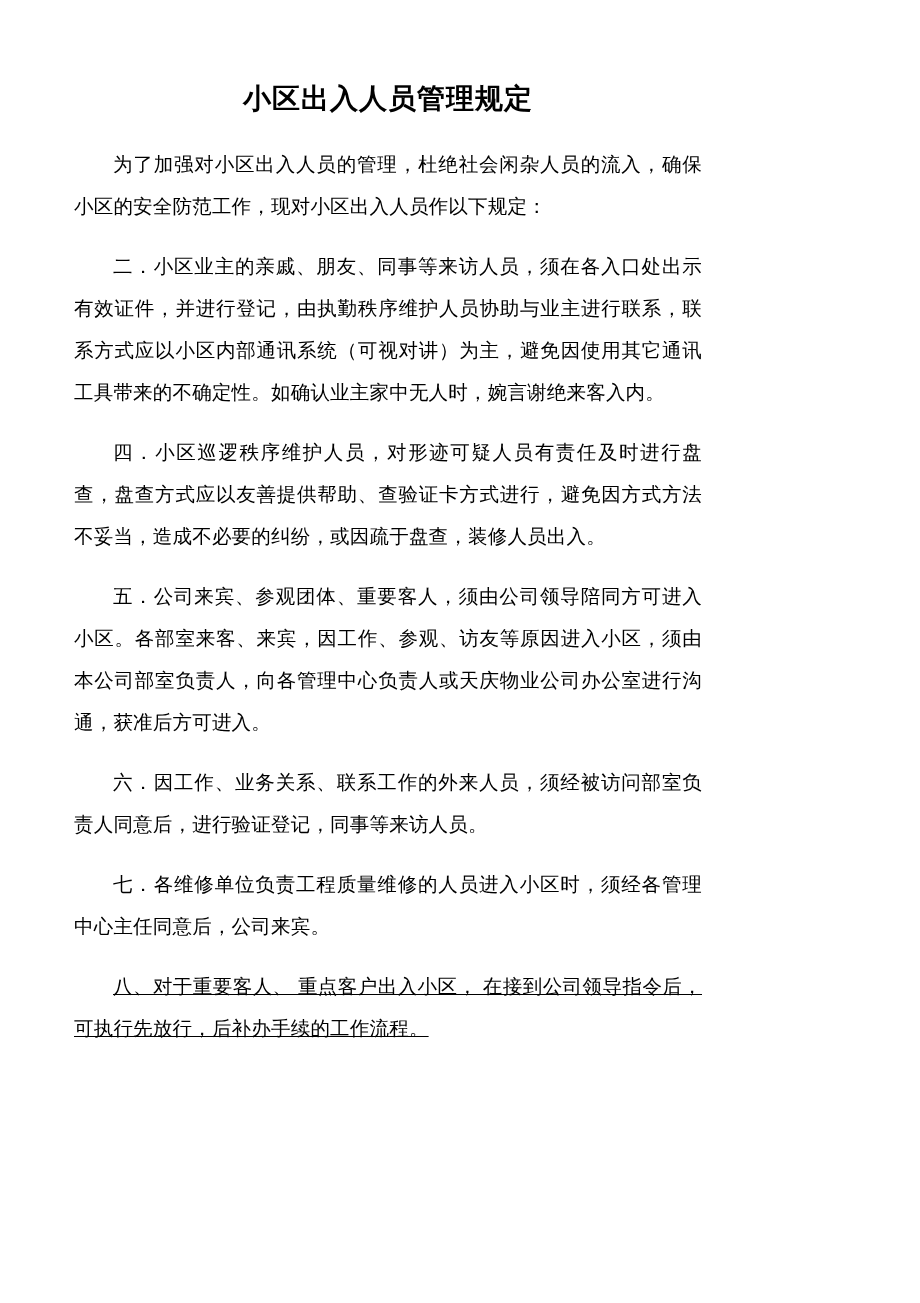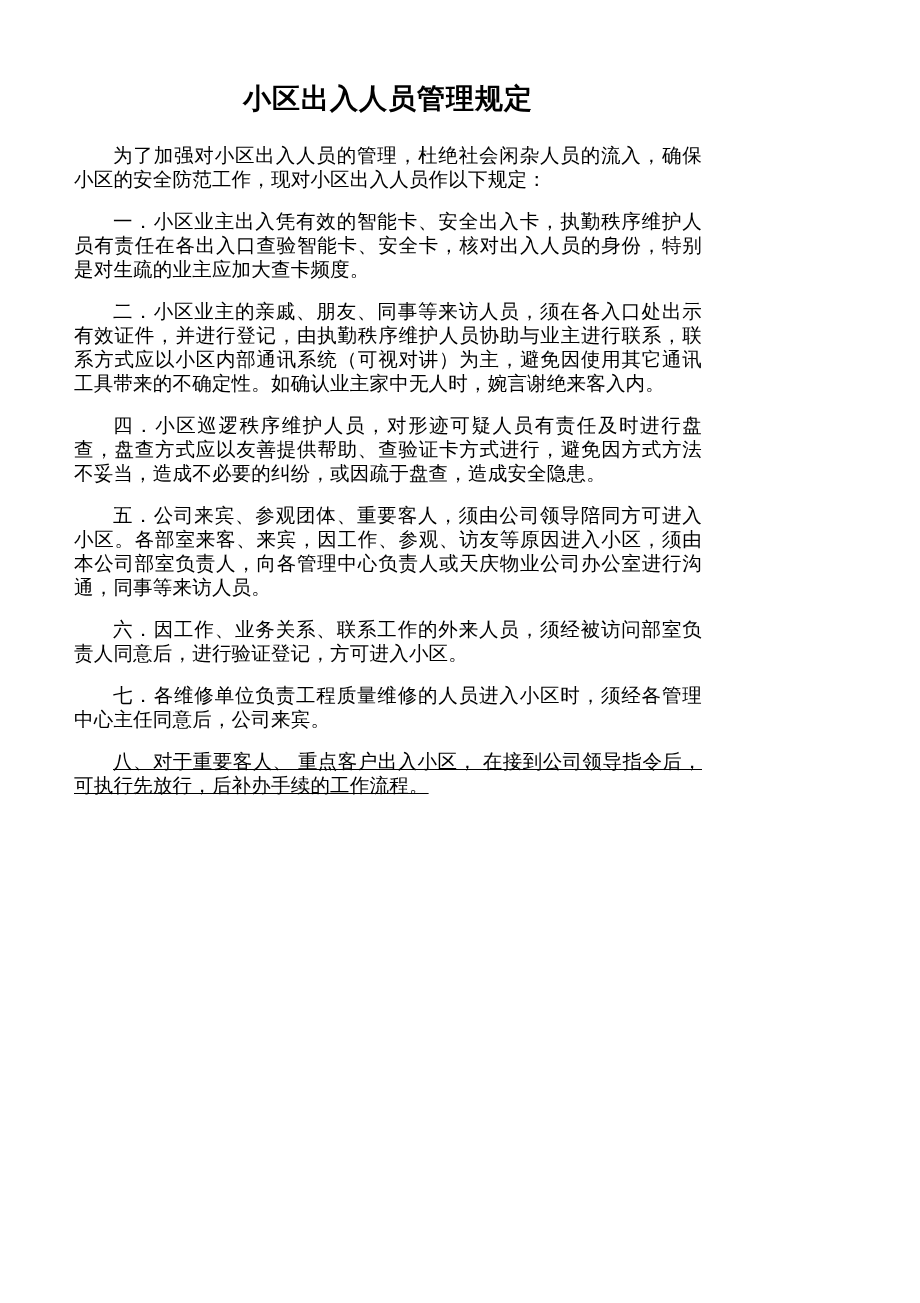--- a/index.html
+++ b/index.html
@@ -25,41 +25,40 @@
   .doc-title {
     text-align: center;
     font-size: 28px;
     font-weight: bold;
     letter-spacing: 1px;
     margin: 22px 0 26px 0;
     font-family: "Liberation Sans", "DejaVu Sans", sans-serif;
   }
   .para {
     font-size: 19.5px;
-    line-height: 24px;
+    line-height: 42px;
     text-align: justify;
     text-justify: inter-ideograph;
     margin: 0 0 18px 0;
     text-indent: 2em;
     letter-spacing: 0.2px;
   }
   .para:last-child {
     margin-bottom: 0;
     text-decoration: underline;
   }
 </style>
 </head>
 <body>
 
 <div class="page">
 
   <h1 class="doc-title">小区出入人员管理规定</h1>
 
   <p class="para">为了加强对小区出入人员的管理，杜绝社会闲杂人员的流入，确保小区的安全防范工作，现对小区出入人员作以下规定：</p>
-  <p class="para">一．小区业主出入凭有效的智能卡、安全出入卡，执勤秩序维护人员有责任在各出入口查验智能卡、安全卡，核对出入人员的身份，特别是对生疏的业主应加大查卡频度。</p>
   <p class="para">二．小区业主的亲戚、朋友、同事等来访人员，须在各入口处出示有效证件，并进行登记，由执勤秩序维护人员协助与业主进行联系，联系方式应以小区内部通讯系统（可视对讲）为主，避免因使用其它通讯工具带来的不确定性。如确认业主家中无人时，婉言谢绝来客入内。</p>
-  <p class="para">四．小区巡逻秩序维护人员，对形迹可疑人员有责任及时进行盘查，盘查方式应以友善提供帮助、查验证卡方式进行，避免因方式方法不妥当，造成不必要的纠纷，或因疏于盘查，造成安全隐患。</p>
-  <p class="para">五．公司来宾、参观团体、重要客人，须由公司领导陪同方可进入小区。各部室来客、来宾，因工作、参观、访友等原因进入小区，须由本公司部室负责人，向各管理中心负责人或天庆物业公司办公室进行沟通，同事等来访人员。</p>
-  <p class="para">六．因工作、业务关系、联系工作的外来人员，须经被访问部室负责人同意后，进行验证登记，方可进入小区。</p>
+  <p class="para">四．小区巡逻秩序维护人员，对形迹可疑人员有责任及时进行盘查，盘查方式应以友善提供帮助、查验证卡方式进行，避免因方式方法不妥当，造成不必要的纠纷，或因疏于盘查，装修人员出入。</p>
+  <p class="para">五．公司来宾、参观团体、重要客人，须由公司领导陪同方可进入小区。各部室来客、来宾，因工作、参观、访友等原因进入小区，须由本公司部室负责人，向各管理中心负责人或天庆物业公司办公室进行沟通，获准后方可进入。</p>
+  <p class="para">六．因工作、业务关系、联系工作的外来人员，须经被访问部室负责人同意后，进行验证登记，同事等来访人员。</p>
   <p class="para">七．各维修单位负责工程质量维修的人员进入小区时，须经各管理中心主任同意后，公司来宾。</p>
   <p class="para">八、对于重要客人、 重点客户出入小区， 在接到公司领导指令后， 可执行先放行，后补办手续的工作流程。</p>
 
 </div>
 
 </body></html>

